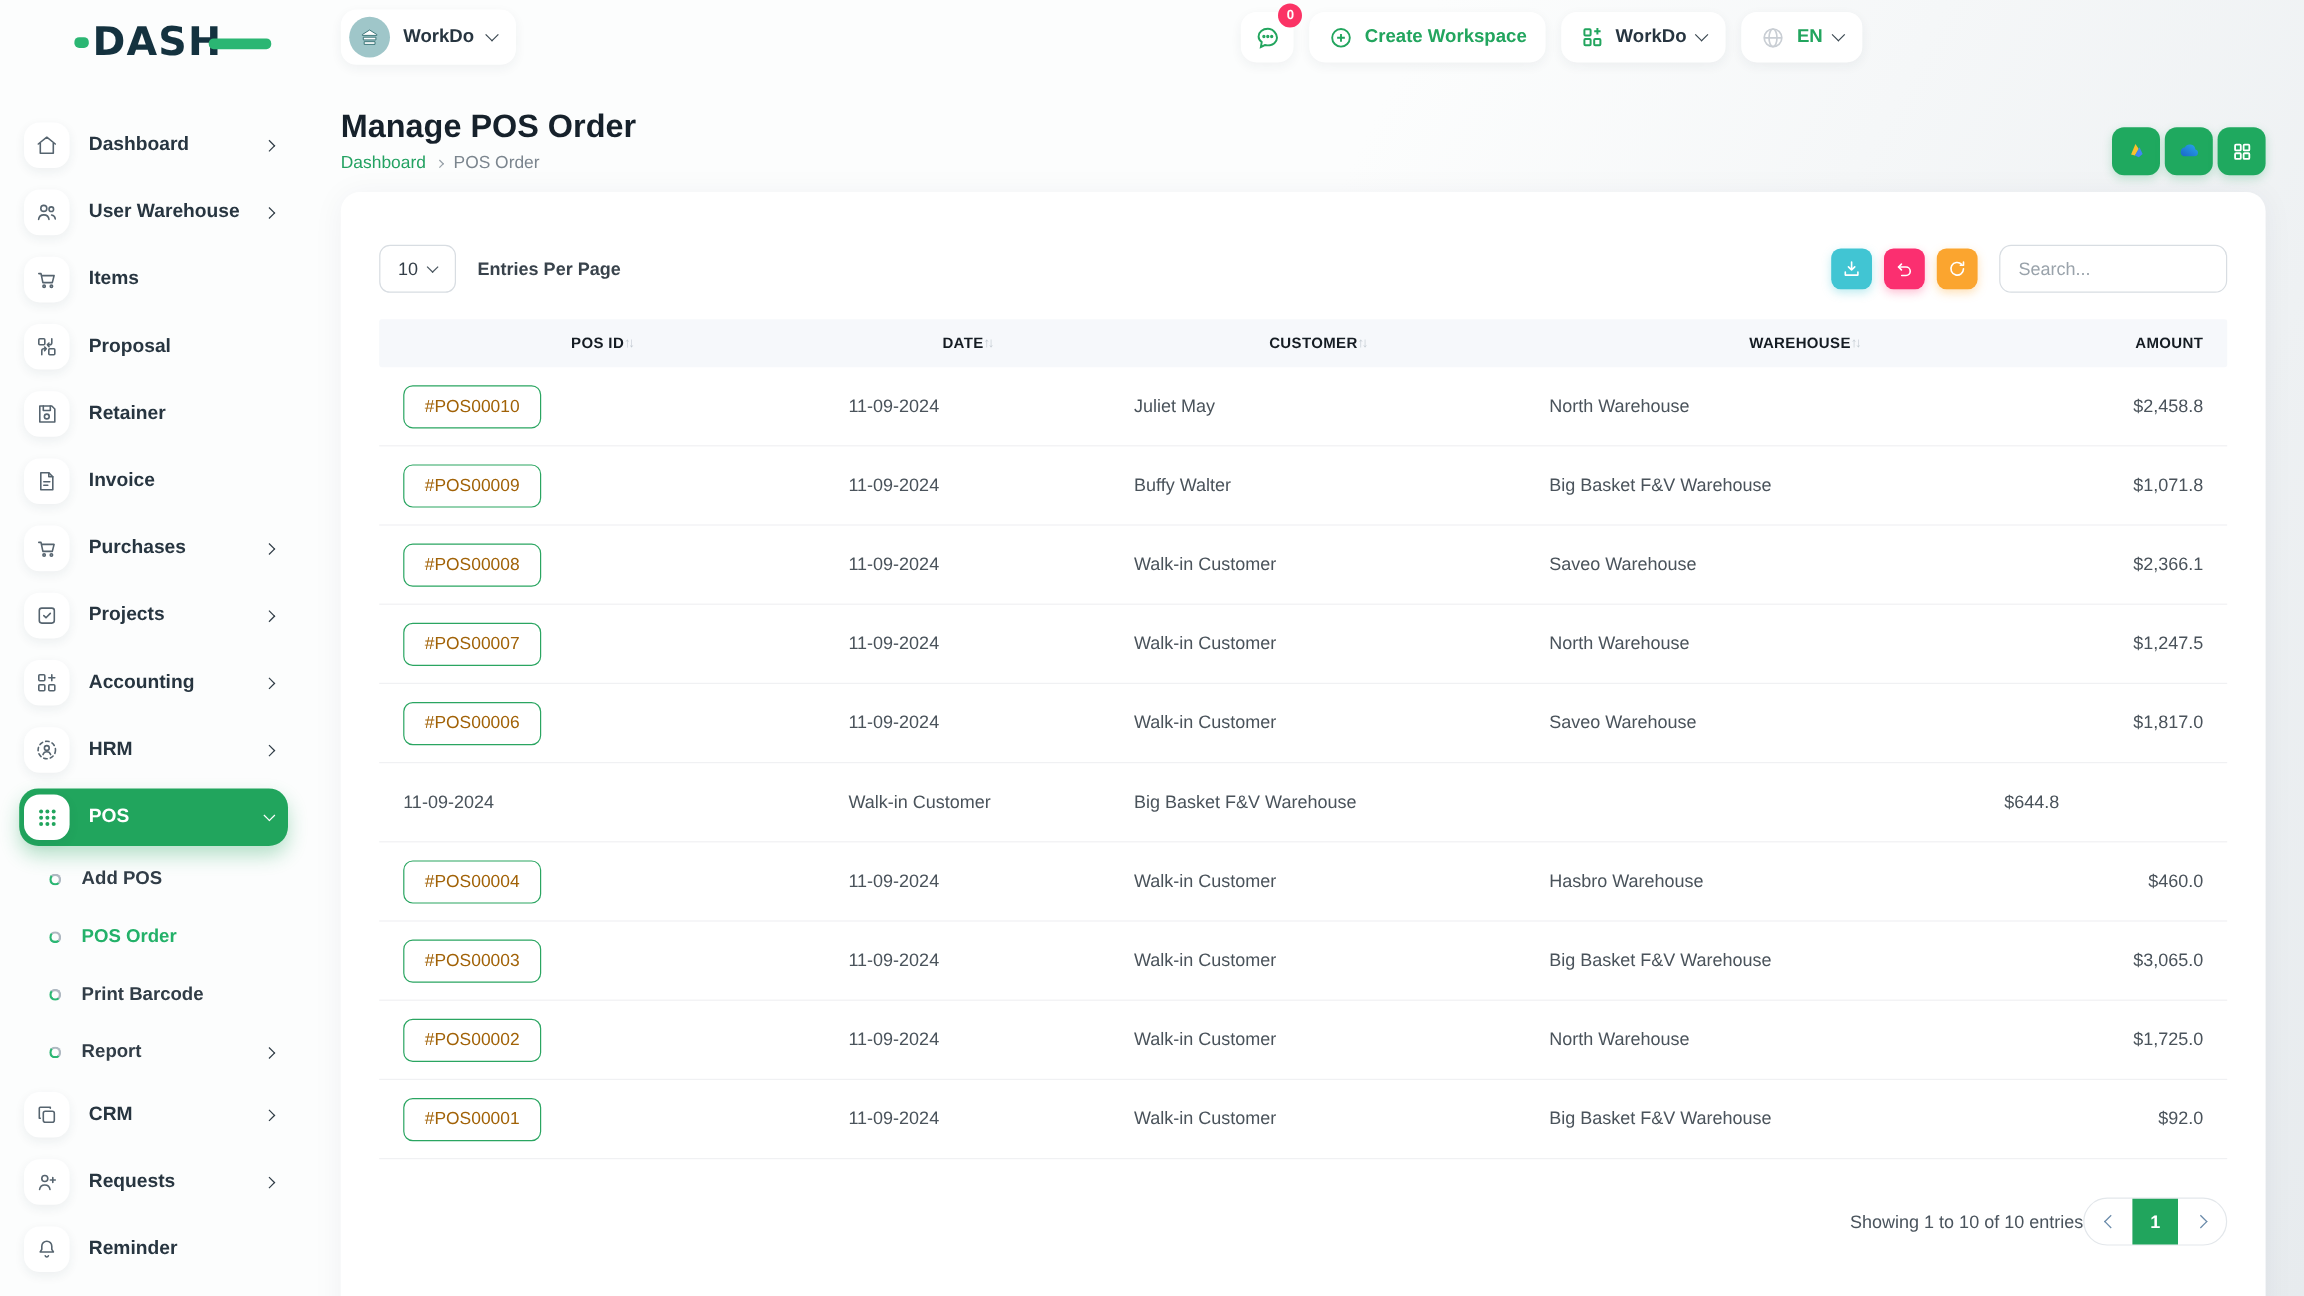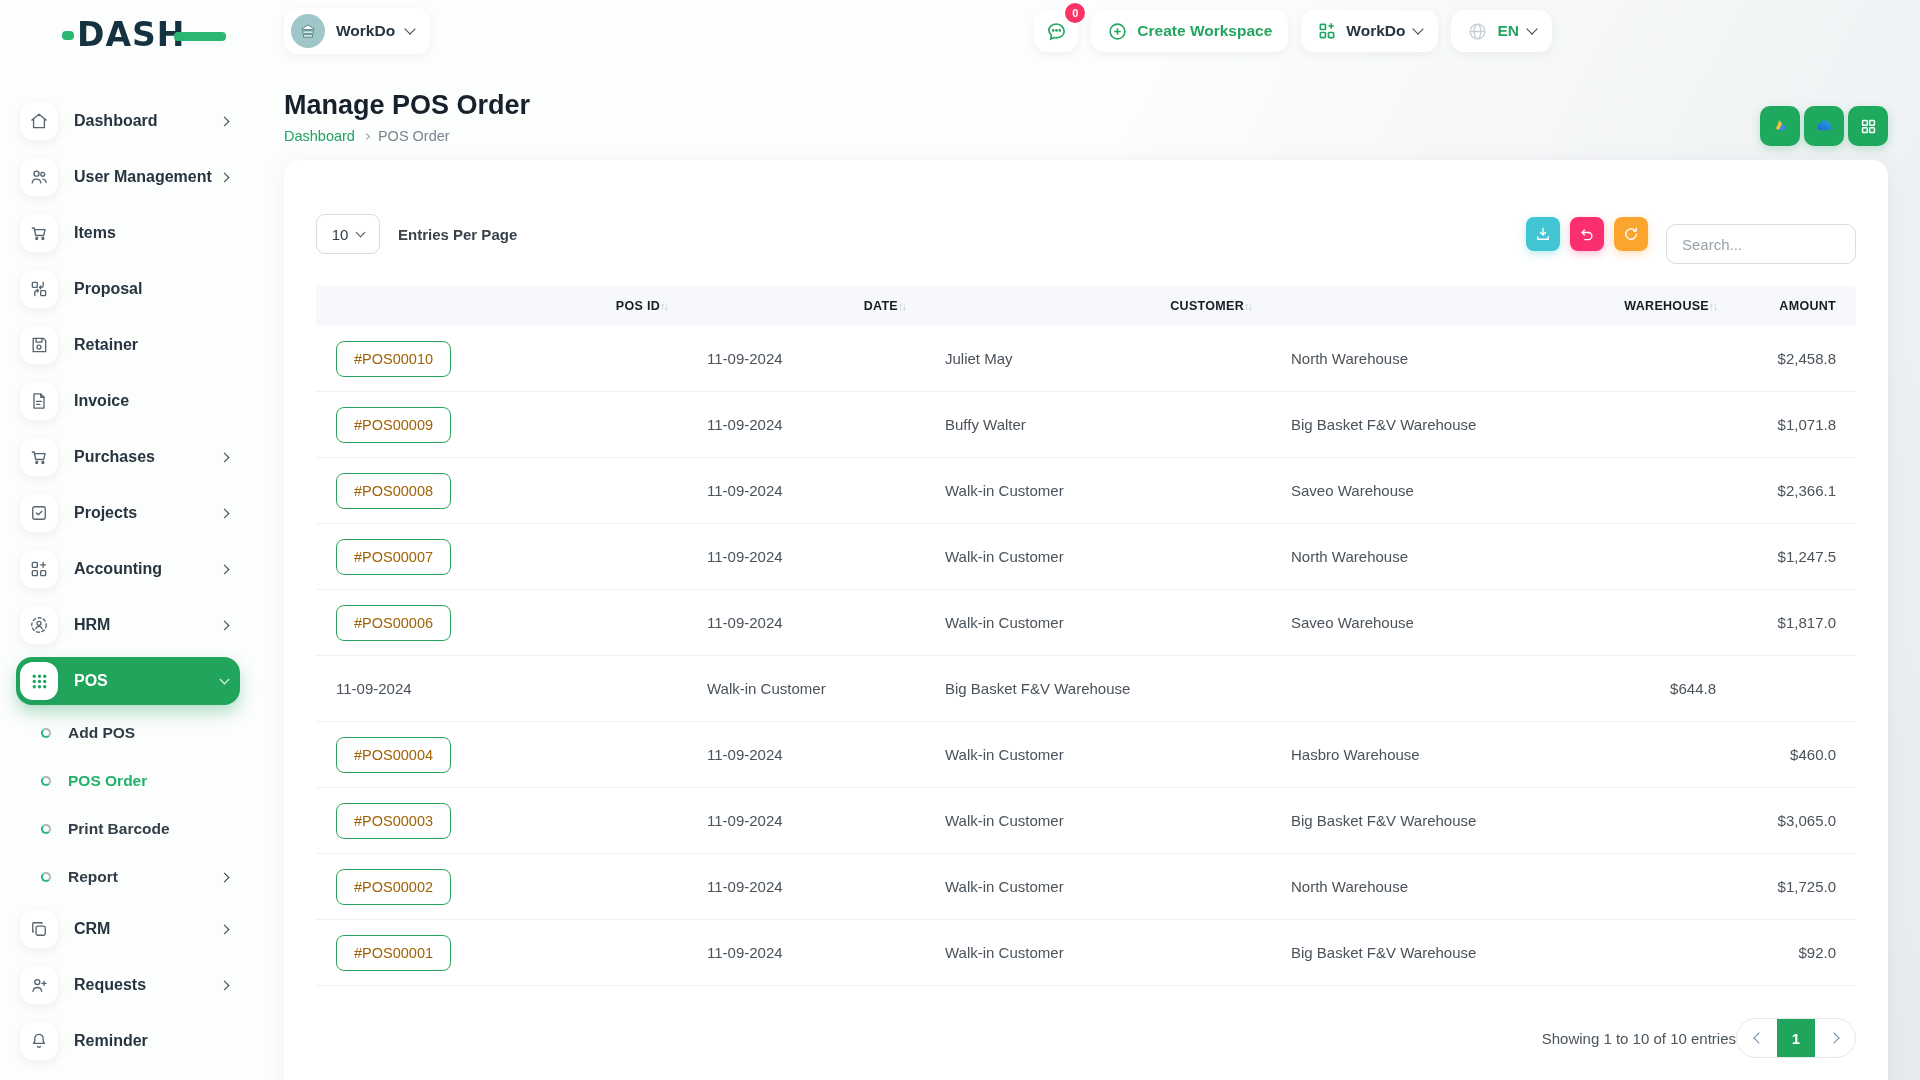--- a/index.html
+++ b/index.html
@@ -60,26 +60,26 @@
   .controls { padding-top:44px; display:flex; align-items:center; }
   .select { width:64px; height:40px; border:1px solid #d8dde2; border-radius:9px; background:#fff; display:flex; align-items:center; justify-content:center; gap:9px; cursor:pointer; }
   .select-value { font-size:15px; color:#333e48; }
   .sel-chev { width:7px; height:7px; border-right:1.7px solid #4a565f; border-bottom:1.7px solid #4a565f; transform:rotate(45deg); margin-top:-4px; }
   .entries-label { margin-left:18px; font-size:15px; font-weight:600; color:#39434c; }
   .controls-right { margin-left:auto; display:flex; align-items:center; gap:10px; }
   .act-btn { width:34px; height:34px; border-radius:8px; display:flex; align-items:center; justify-content:center; cursor:pointer; }
   .cyan { background:#41c5d3; box-shadow:0 3px 8px rgba(65,197,211,.35); }
   .pink { background:#fb2f70; box-shadow:0 3px 8px rgba(251,47,112,.3); }
   .orange { background:#fba52f; box-shadow:0 3px 8px rgba(251,165,47,.35); }
-  .search { width:190px; height:40px; margin-left:8px; border:1px solid #d8dde2; border-radius:10px; padding:0 15px; font-size:15px; font-family:"Liberation Sans",sans-serif; color:#333e48; outline:none; background:#fff;margin-top:20px; }
+  .search { width:190px; height:40px; margin-left:8px; border:1px solid #d8dde2; border-radius:10px; padding:0 15px; font-size:15px; font-family:"Liberation Sans",sans-serif; color:#333e48; outline:none; background:#fff; }
   .search::placeholder { color:#9aa3ab; }
 
   .grid { display:grid; grid-template-columns:371px 238px 346px 1fr 120px; align-items:center; }
   .thead { margin-top:22px; height:40px; background:#f6f8fb; border-radius:2px; }
-  .th { display:flex; align-items:center; justify-content:flex-end; padding:0 20px; font-size:12.5px; font-weight:700; letter-spacing:.3px; color:#151c23; }
+  .th { display:flex; align-items:center; justify-content:center; padding:0 20px; font-size:12.5px; font-weight:700; letter-spacing:.3px; color:#151c23; }
   .th.right { justify-content:flex-end; }
   .sort { font-size:11px; color:#c3cbd2; letter-spacing:-2px; cursor:pointer; user-select:none; }
   .trow { height:66px; border-bottom:1px solid #f0f1f3; }
   .td { padding:0 20px; font-size:15px; color:#4a535b; }
   .td.right { text-align:right; }
   .pos-badge { display:inline-block; padding:9px 17px; border:1px solid #2aa561; border-radius:8px; color:#a16207; font-size:14.5px; font-weight:400; background:#fff; cursor:pointer; }
 
   .tfoot { margin-top:32px; display:flex; align-items:center; justify-content:flex-end; }
   .showing { font-size:15px; color:#4a545d; }
   .pagination { display:flex; align-items:center; height:40px; border:1px solid #e3e7eb; border-radius:20px; overflow:hidden; background:#fff; }
@@ -167,21 +167,21 @@
   </div>
   <div class="s-item">
     <span class="tile">
         <svg width="20" height="20" viewBox="0 0 24 24" fill="none" stroke="#56646f" stroke-width="1.6" stroke-linecap="round">
           <circle cx="9" cy="8" r="3"></circle>
           <path d="M3.8 19c.4-3 2.6-4.5 5.2-4.5S13.8 16 14.2 19"></path>
           <circle cx="16.5" cy="8.8" r="2.3"></circle>
           <path d="M16.8 14.6c2.2.3 3.4 1.7 3.7 4"></path>
         </svg>
       </span>
-    <span class="s-label">User Management</span>
+    <span class="s-label">User Warehouse</span>
       <span class="chev"></span>
   </div>
   <div class="s-item">
     <span class="tile">
         <svg width="20" height="20" viewBox="0 0 24 24" fill="none" stroke="#56646f" stroke-width="1.6" stroke-linecap="round" stroke-linejoin="round">
           <path d="M4 6h2.2l1.9 9h9.4l1.8-7H7"></path>
           <circle cx="9.3" cy="18.6" r="1.2"></circle>
           <circle cx="16.6" cy="18.6" r="1.2"></circle>
         </svg>
       </span>

